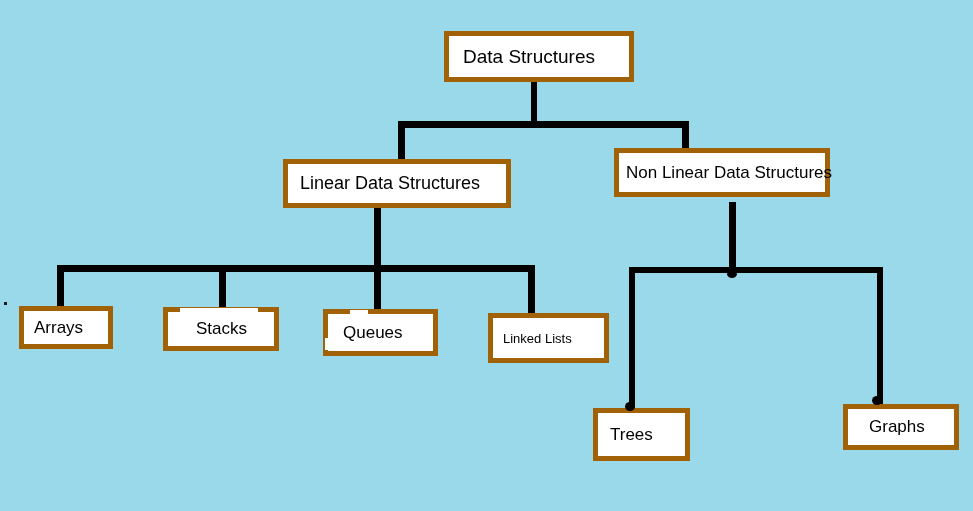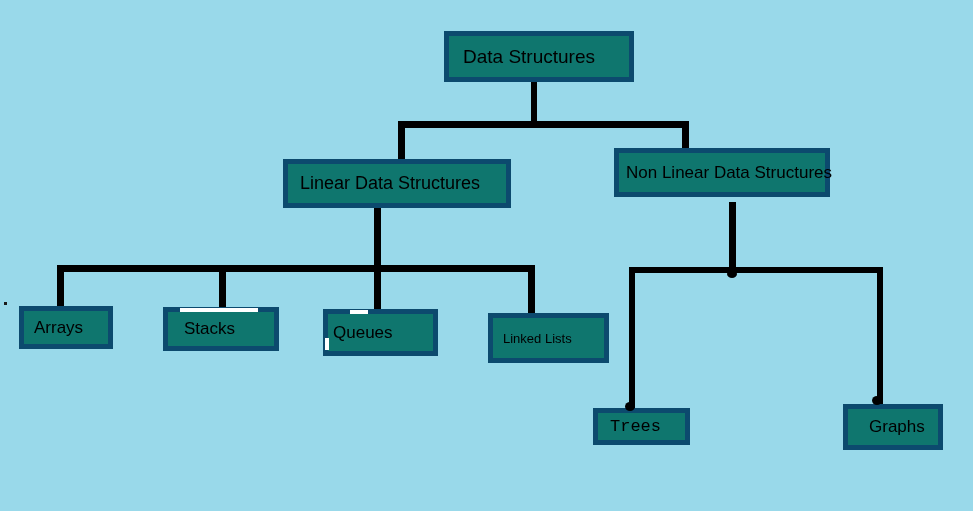--- a/index.html
+++ b/index.html
@@ -10,22 +10,22 @@
     position: relative;
     width: 973px;
     height: 511px;
     background: #99d9ea;
     overflow: hidden;
     font-family: "Liberation Sans", sans-serif;
   }
   .node {
     position: absolute;
     box-sizing: border-box;
-    background: #0f766e;
-    border: 5px solid #0c4a6e;
+    background: #ffffff;
+    border: 5px solid #a16207;
     display: flex;
     align-items: center;
     color: #000000;
     white-space: nowrap;
     z-index: 2;
   }
   .node span {
     display: inline-block;
   }
   .edge {
@@ -97,37 +97,37 @@
   </div>
 
   <div class="node" style="left:614px; top:148px; width:216px; height:49px; font-size:17px; padding-left:7px;">
     <span>Non Linear Data Structures</span>
   </div>
 
   <div class="node" style="left:19px; top:306px; width:94px; height:43px; font-size:17px; padding-left:10px;">
     <span>Arrays</span>
   </div>
 
-  <div class="node" style="left:163px; top:307px; width:116px; height:44px; font-size:17px; padding-left:16px;text-align:right;">
+  <div class="node" style="left:163px; top:307px; width:116px; height:44px; font-size:17px; padding-left:28px;text-align:right;">
     <span>Stacks</span>
   </div>
 
-  <div class="node" style="left:323px; top:309px; width:115px; height:47px; font-size:17px; padding-left:5px;">
+  <div class="node" style="left:323px; top:309px; width:115px; height:47px; font-size:17px; padding-left:15px;">
     <span>Queues</span>
   </div>
 
   <div class="node" style="left:488px; top:313px; width:121px; height:50px; font-size:13px; padding-left:10px;">
     <span>Linked Lists</span>
   </div>
 
-  <div class="node" style="left:593px; top:408px; width:97px; height:37px; font-size:17px; padding-left:12px;font-family:Liberation Mono, monospace;">
+  <div class="node" style="left:593px; top:408px; width:97px; height:53px; font-size:17px; padding-left:12px;">
     <span>Trees</span>
   </div>
 
-  <div class="node" style="left:843px; top:404px; width:100px; height:46px; font-size:17px; padding-left:21px;">
+  <div class="node" style="left:843px; top:404px; width:116px; height:46px; font-size:17px; padding-left:21px;">
     <span>Graphs</span>
   </div>
 
   <div class="notch" style="left:180px; top:308px; width:78px; height:4px;"></div>
   <div class="notch" style="left:350px; top:310px; width:18px; height:4px;"></div>
   <div class="notch" style="left:325px; top:338px; width:4px; height:12px;"></div>
 
 </div>
 
 </body></html>

